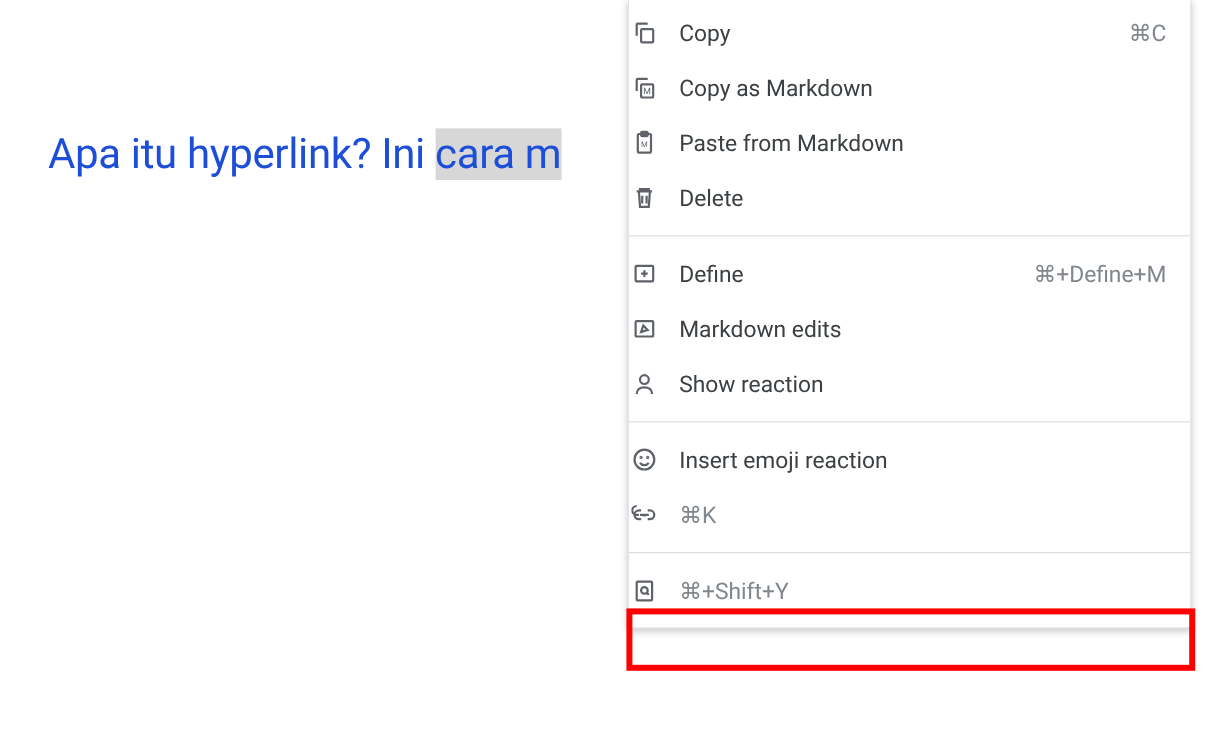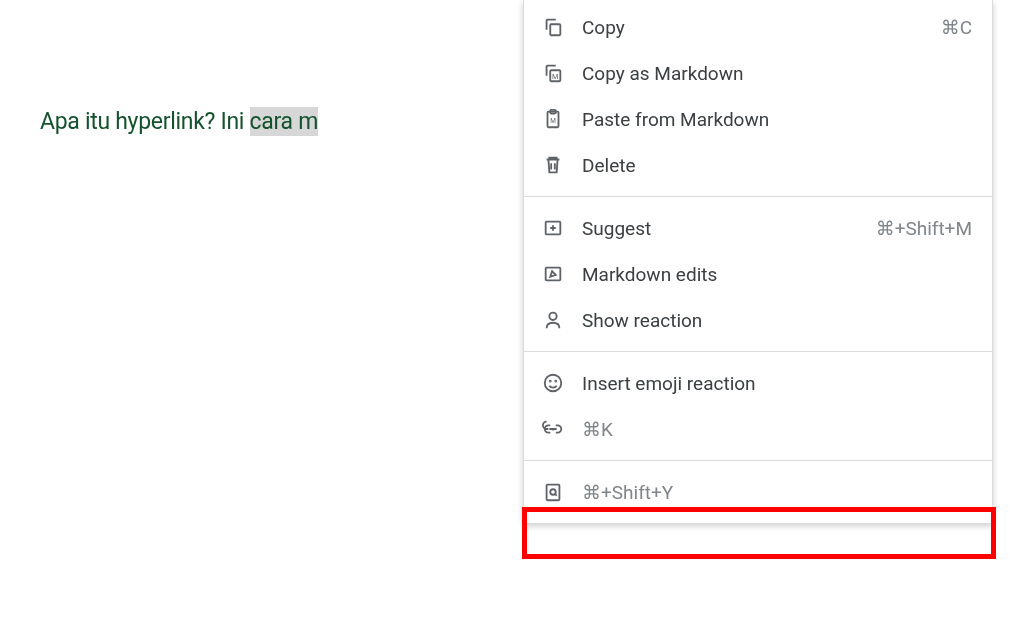--- a/index.html
+++ b/index.html
@@ -8,23 +8,23 @@
       background: #ffffff;
       width: 1024px;
       height: 629px;
       position: relative;
       overflow: hidden;
     }
     .doc-content {
       position: absolute;
       left: 40px;
       top: 108px;
-      font-size: 23px;
+      font-size: 35px;
       font-weight: 400;
-      color: #14532d;
+      color: #1d4ed8;
       letter-spacing: -0.3px;
       white-space: nowrap;
     }
     .selected-text {
       background-color: #d7d7d7;
       padding: 1px 0;
     }
     .context-menu {
       position: absolute;
       left: 523px;
@@ -35,21 +35,21 @@
       border-top: none;
       border-radius: 0 0 4px 4px;
       box-shadow: 0 2px 6px rgba(0,0,0,0.2);
       padding-top: 4px;
       padding-bottom: 8px;
     }
     .menu-item {
       display: flex;
       align-items: center;
       height: 46px;
-      padding: 0 20px 0 18px;
+      padding: 0 20px 0 2px;
       cursor: pointer;
       color: #3c4043;
     }
     .menu-icon {
       width: 22px;
       height: 22px;
       margin-right: 18px;
       display: flex;
       align-items: center;
       justify-content: center;
@@ -144,22 +144,22 @@
 
   <div class="menu-divider"></div>
 
   <div class="menu-item">
     <span class="menu-icon">
       <svg viewBox="0 0 24 24" fill="none" stroke="currentColor" stroke-width="2">
           <rect x="4" y="5" width="16" height="14" rx="1"></rect>
           <path d="M12 9v6M9 12h6"></path>
         </svg>
     </span>
-    <span class="menu-label">Suggest</span>
-    <span class="menu-shortcut">⌘+Shift+M</span>
+    <span class="menu-label">Define</span>
+    <span class="menu-shortcut">⌘+Define+M</span>
   </div>
 
   <div class="menu-item">
     <span class="menu-icon">
       <svg viewBox="0 0 24 24" fill="none" stroke="currentColor" stroke-width="2">
           <rect x="4" y="5" width="16" height="14" rx="1"></rect>
           <path d="M9 15l2-6 4 4-6 2z"></path>
         </svg>
     </span>
     <span class="menu-label">Markdown edits</span>

